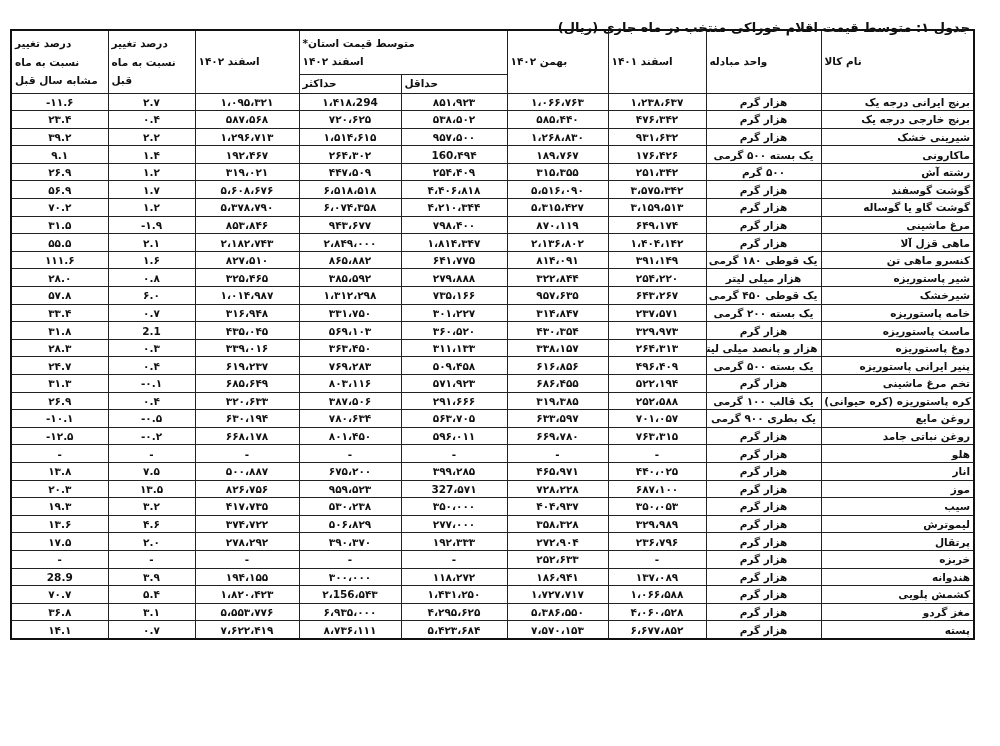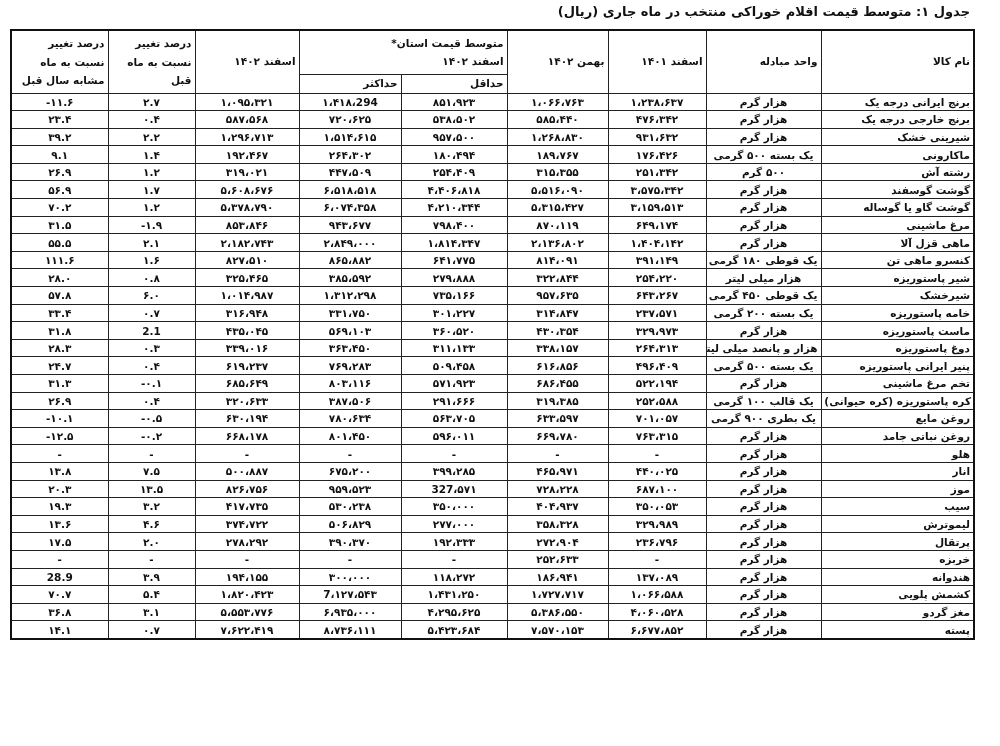--- a/index.html
+++ b/index.html
@@ -10,21 +10,21 @@
     body {
       width: 1000px;
       height: 746px;
       position: relative;
       overflow: hidden;
       font-family: "DejaVu Sans", sans-serif;
       color: #111111;
     }
     .title {
       position: absolute;
-      top: 4px;
+      top: 20px;
       right: 30px;
       font-size: 13px;
       font-weight: bold;
       direction: rtl;
       white-space: nowrap;
       letter-spacing: 0;
       margin-left: 12px;
     }
     table.price-table {
       position: absolute;
@@ -39,21 +39,21 @@
     table.price-table th,
     table.price-table td {
       border: 1.5px solid #222;
       padding: 0 3px;
       overflow: hidden;
       white-space: nowrap;
     }
     table.price-table th {
       font-size: 10.5px;
       font-weight: bold;
-      text-align: right;
+      text-align: left;
       line-height: 1.5;
     }
     table.price-table th.wrap {
       white-space: normal;
       line-height: 1.75;
     }
     table.price-table td {
       height: 16.6px;
       font-size: 10.5px;
       font-weight: bold;
@@ -144,21 +144,21 @@
         <td class="num">۱،۵۱۴،۶۱۵</td>
         <td class="num">۱،۲۹۶،۷۱۳</td>
         <td class="num">۲.۲</td>
         <td class="num">۳۹.۲</td>
       </tr>
       <tr>
         <td class="name">ماکارونی</td>
         <td class="unit">یک بسته ۵۰۰ گرمی</td>
         <td class="num">۱۷۶،۴۲۶</td>
         <td class="num">۱۸۹،۷۶۷</td>
-        <td class="num">۱۸۰،۴۹۴</td>
+        <td class="num">160،۴۹۴</td>
         <td class="num">۲۶۴،۳۰۲</td>
         <td class="num">۱۹۲،۴۶۷</td>
         <td class="num">۱.۴</td>
         <td class="num">۹.۱</td>
       </tr>
       <tr>
         <td class="name">رشته آش</td>
         <td class="unit">۵۰۰ گرم</td>
         <td class="num">۲۵۱،۳۴۲</td>
         <td class="num">۳۱۵،۳۵۵</td>
@@ -420,21 +420,21 @@
         <td class="num">۱۹۴،۱۵۵</td>
         <td class="num">۳.۹</td>
         <td class="num">28.9</td>
       </tr>
       <tr>
         <td class="name">کشمش پلویی</td>
         <td class="unit">هزار گرم</td>
         <td class="num">۱،۰۶۶،۵۸۸</td>
         <td class="num">۱،۷۲۷،۷۱۷</td>
         <td class="num">۱،۴۳۱،۲۵۰</td>
-        <td class="num">7،۱۲۷،۵۴۳</td>
+        <td class="num">۲،156،۵۴۳</td>
         <td class="num">۱،۸۲۰،۴۲۳</td>
         <td class="num">۵.۴</td>
         <td class="num">۷۰.۷</td>
       </tr>
       <tr>
         <td class="name">مغز گردو</td>
         <td class="unit">هزار گرم</td>
         <td class="num">۴،۰۶۰،۵۲۸</td>
         <td class="num">۵،۳۸۶،۵۵۰</td>
         <td class="num">۴،۲۹۵،۶۲۵</td>

